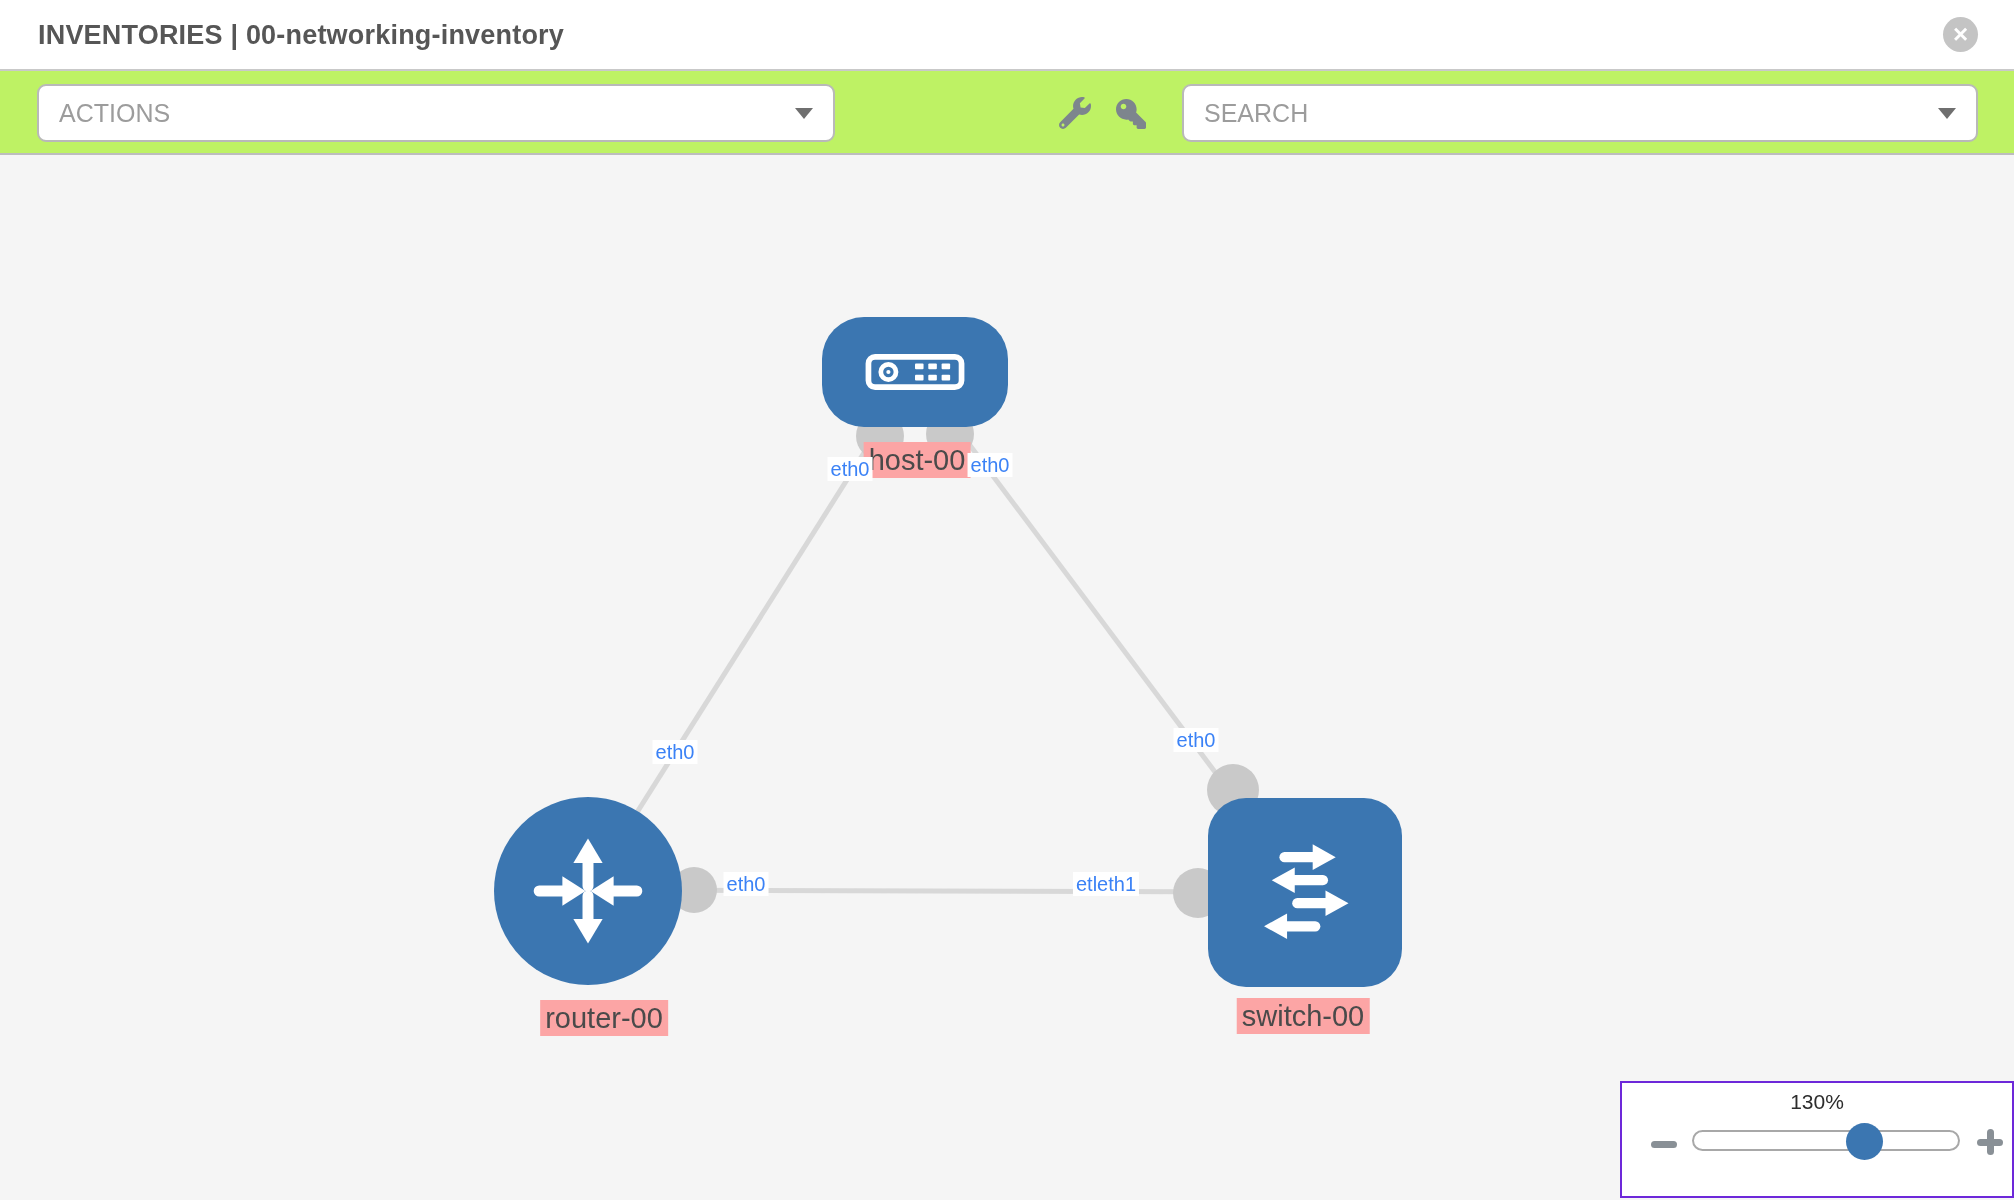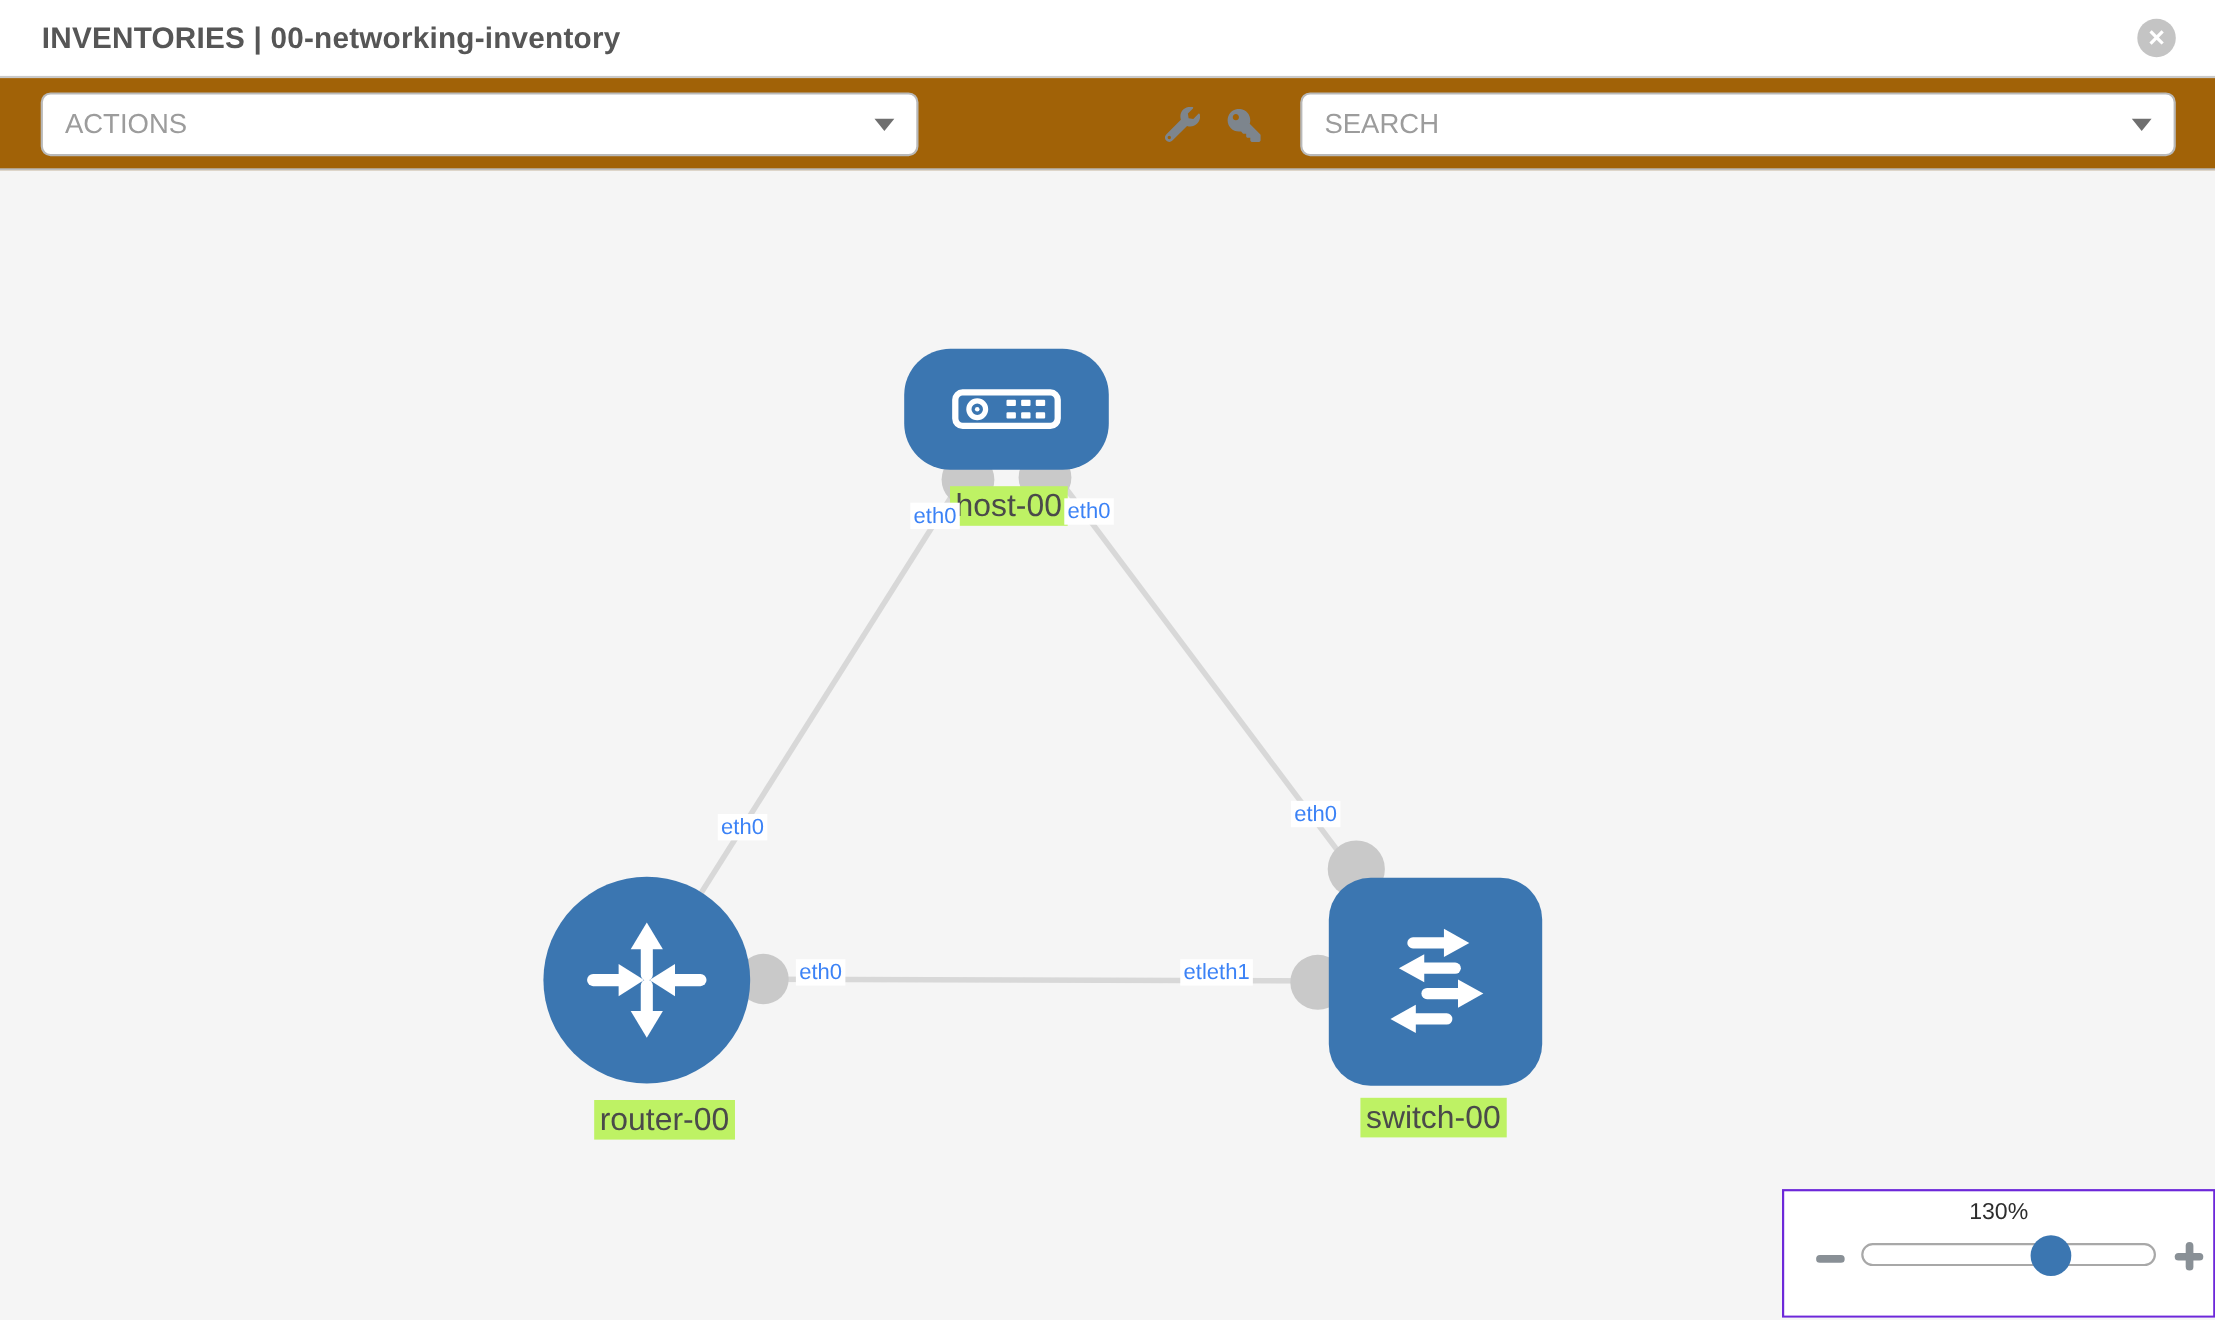--- a/index.html
+++ b/index.html
@@ -22,21 +22,21 @@
     position:absolute; right:36px; top:17px; width:35px; height:35px;
     border-radius:50%; background:#c4c4c4; cursor:pointer;
     display:flex; align-items:center; justify-content:center;
   }
   .close-btn span {
     color:#ffffff; font-size:26px; font-weight:700; line-height:1; margin-top:-2px;
   }
 
   
   .toolbar {
-    position:relative; height:84px; background:#a16207;
+    position:relative; height:84px; background:#bef264;
     border-bottom:2px solid #bdbdbd; box-sizing:border-box;
   }
   .dd {
     position:absolute; top:13px; height:58px; box-sizing:border-box;
     background:#ffffff; border:2px solid #b9b9b9; border-radius:9px;
     display:flex; align-items:center; justify-content:space-between;
     padding:0 20px; color:#9c9c9c; font-size:25px; cursor:pointer;
   }
   .dd-actions { left:37px;  width:798px; }
   .dd-search  { left:1182px; width:796px; }
@@ -58,21 +58,21 @@
   .node {
     position:absolute; background:#3b76b1;
     display:flex; align-items:center; justify-content:center;
   }
   .node-host   { left:822px;  top:162px; width:186px; height:110px; border-radius:42px; }
   .node-router { left:494px;  top:642px; width:188px; height:188px; border-radius:50%; }
   .node-switch { left:1208px; top:643px; width:194px; height:189px; border-radius:38px; }
 
   .node-label {
     position:absolute; transform:translateX(-50%);
-    background:#bef264; color:#4a4a4a; font-size:29px; line-height:1.25;
+    background:#fca5a5; color:#4a4a4a; font-size:29px; line-height:1.25;
     padding:0 5px; white-space:nowrap;
   }
   .iface-label {
     position:absolute; transform:translateX(-50%);
     background:#ffffff; color:#3b82f6; font-size:20px; line-height:1.2;
     padding:0 3px; white-space:nowrap;
   }
 
   
   .zoom-panel {

